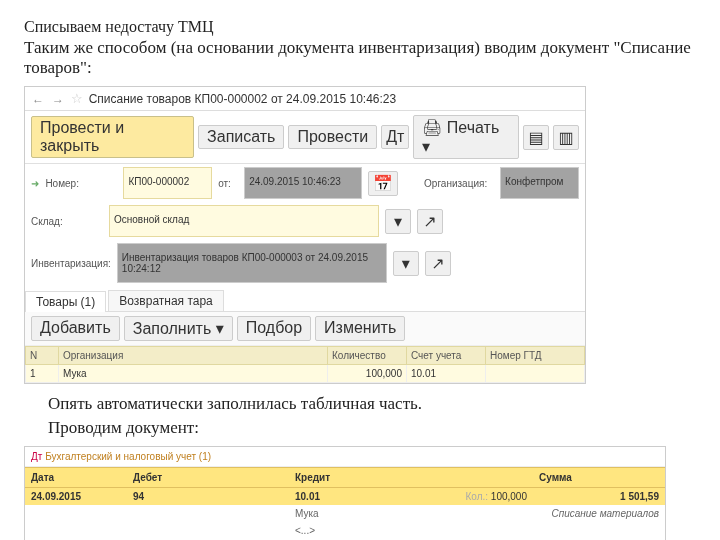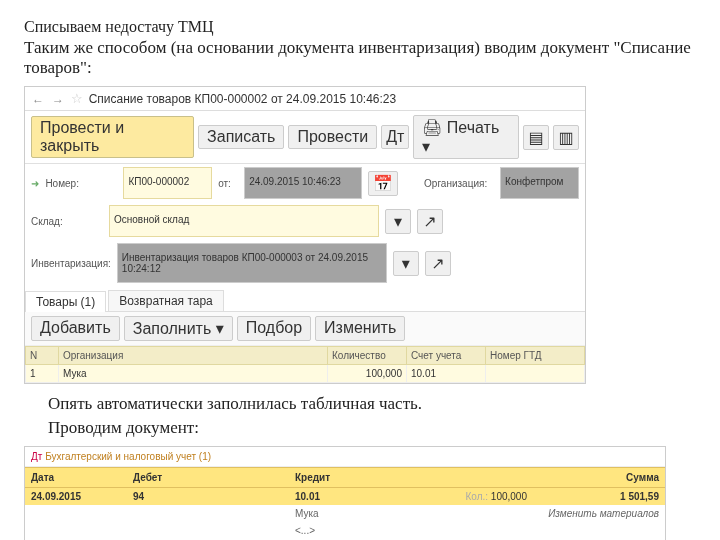--- a/index.html
+++ b/index.html
@@ -230,39 +230,39 @@
   <div class="s2-title">
     <span style="color:#c04">Дт</span>
     <span>Бухгалтерский и налоговый учет (1)</span>
   </div>
   <table class="table2">
     <tbody>
         <tr>
       <th style="width:90px">Дата</th>
       <th style="width:150px">Дебет</th>
       <th>Кредит</th>
-      <th style="width:120px;text-align:right">Сумма</th>
+      <th style="width:120px;">Сумма</th>
     </tr>
     <tr class="hl">
       <td>24.09.2015</td>
       <td>94</td>
       <td>
         <span>10.01</span>
         <span style="float:right;font-weight:normal">
           <span class="faded">Кол.:</span>
           <span>100,000</span>
         </span>
       </td>
       <td style="text-align:right">1 501,59</td>
     </tr>
     <tr>
       <td></td>
       <td></td>
       <td>Мука</td>
-      <td style="text-align:right;font-style:italic" class="faded">Изменить материалов</td>
+      <td style="text-align:right;font-style:italic" class="faded">Списание материалов</td>
     </tr>
     <tr>
       <td></td>
           <td></td>
       <td class="faded">&lt;...&gt;</td>
       <td></td>
     </tr>
     <tr>
       <td></td>
           <td></td>

